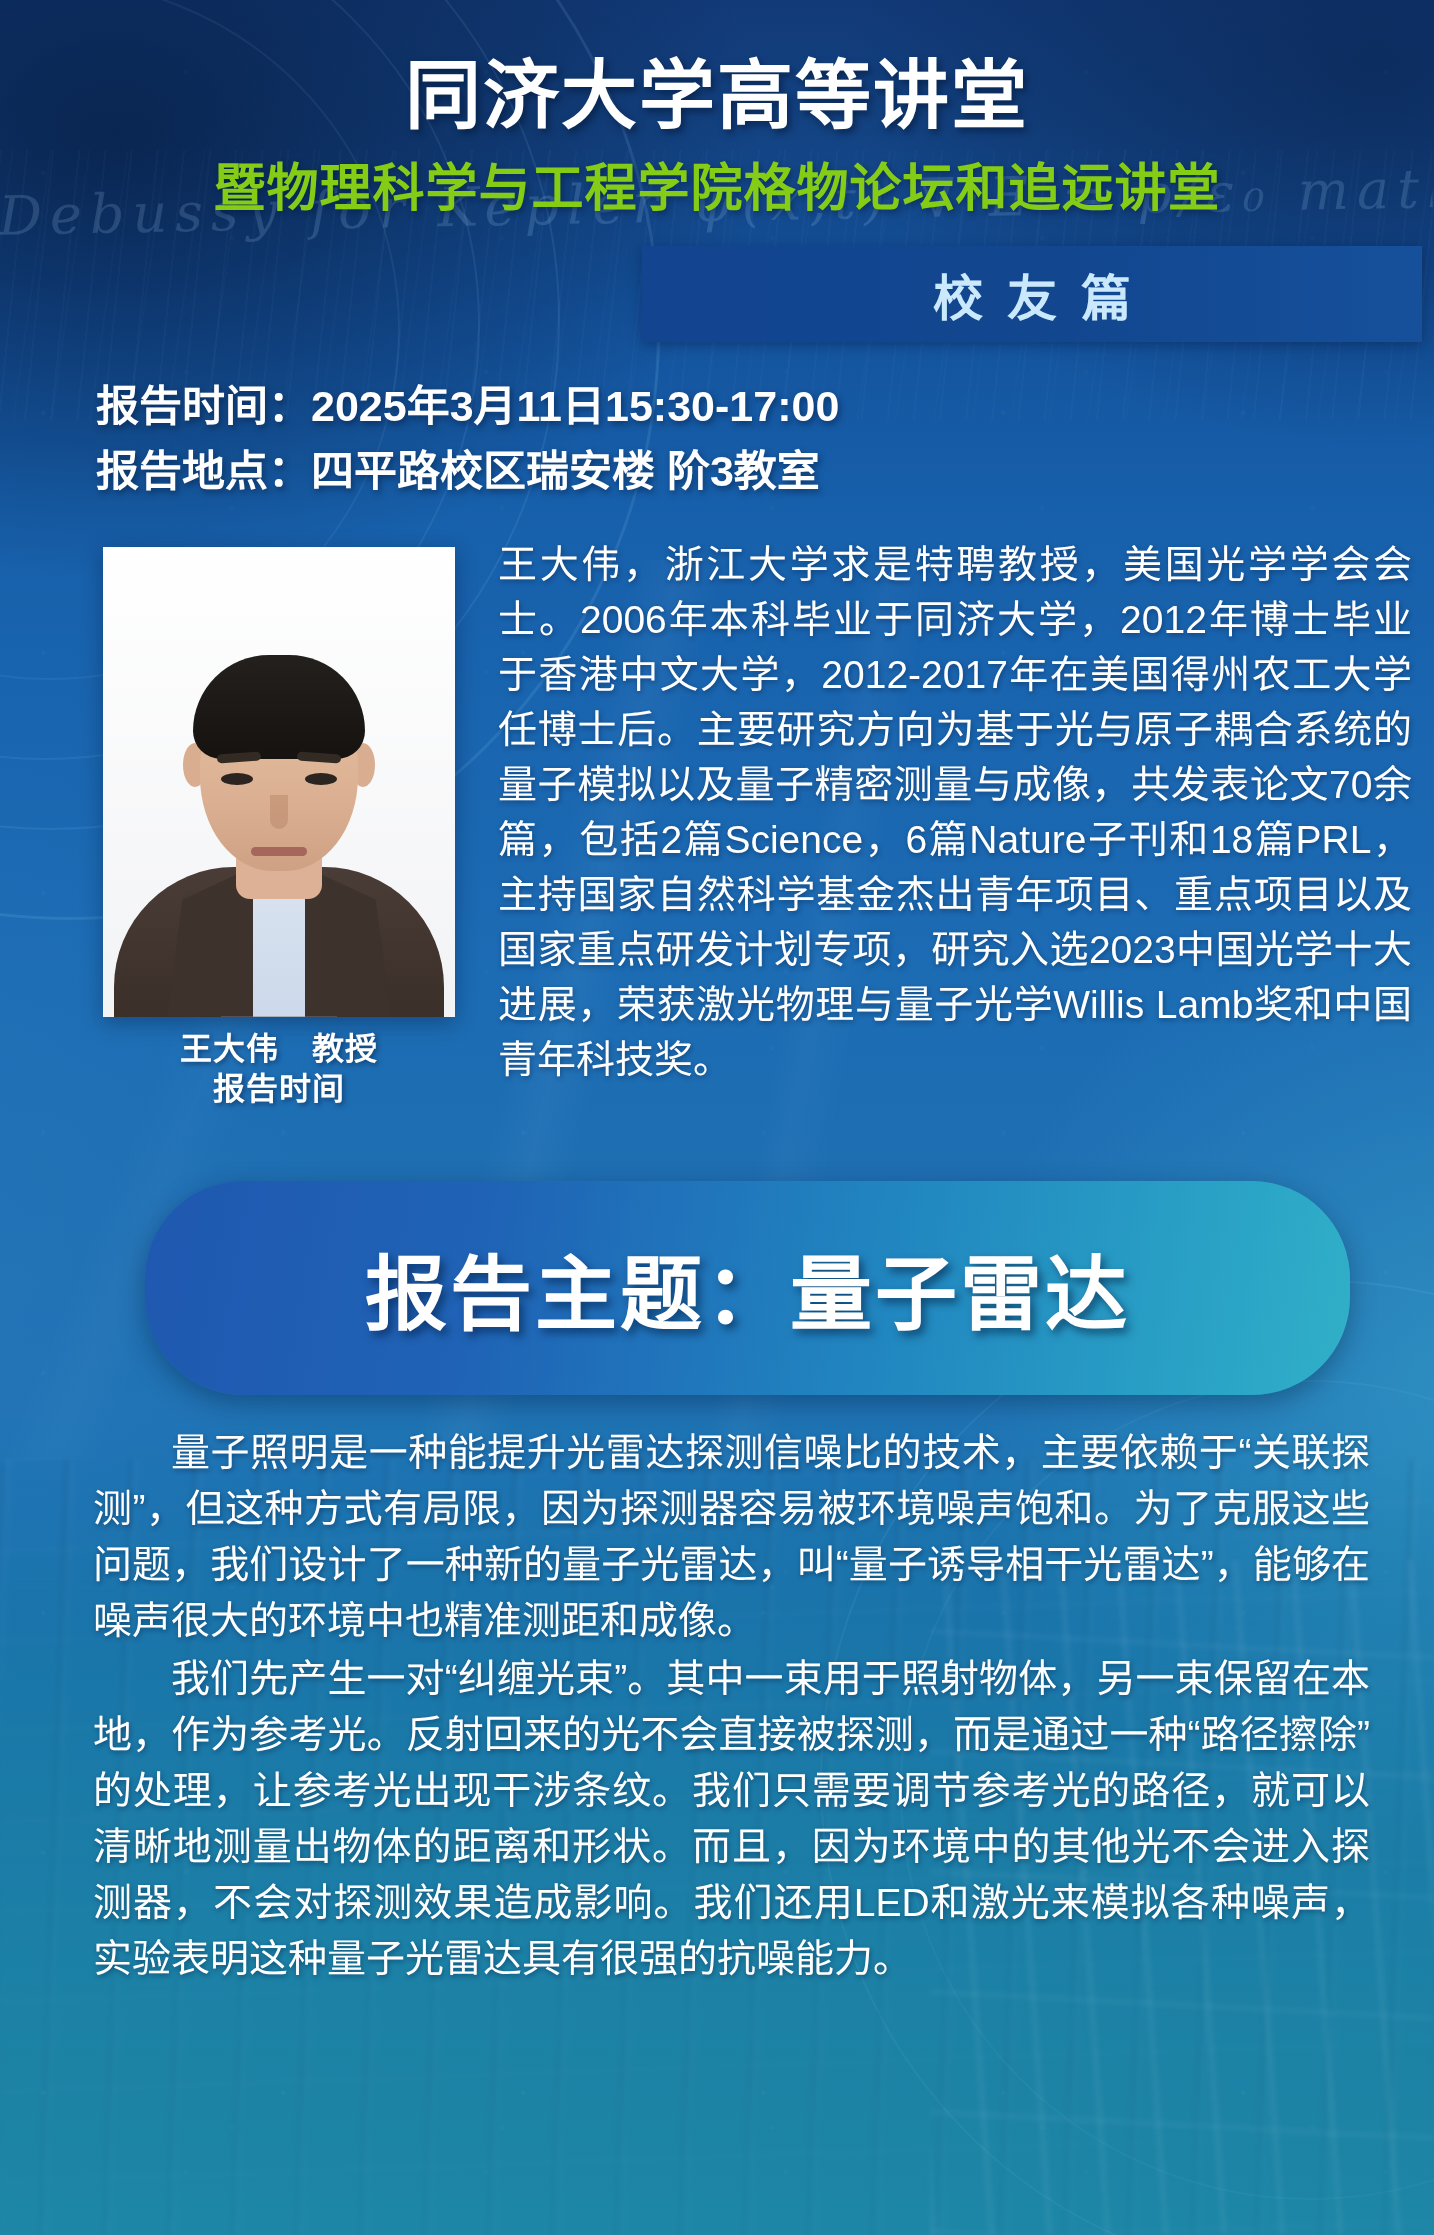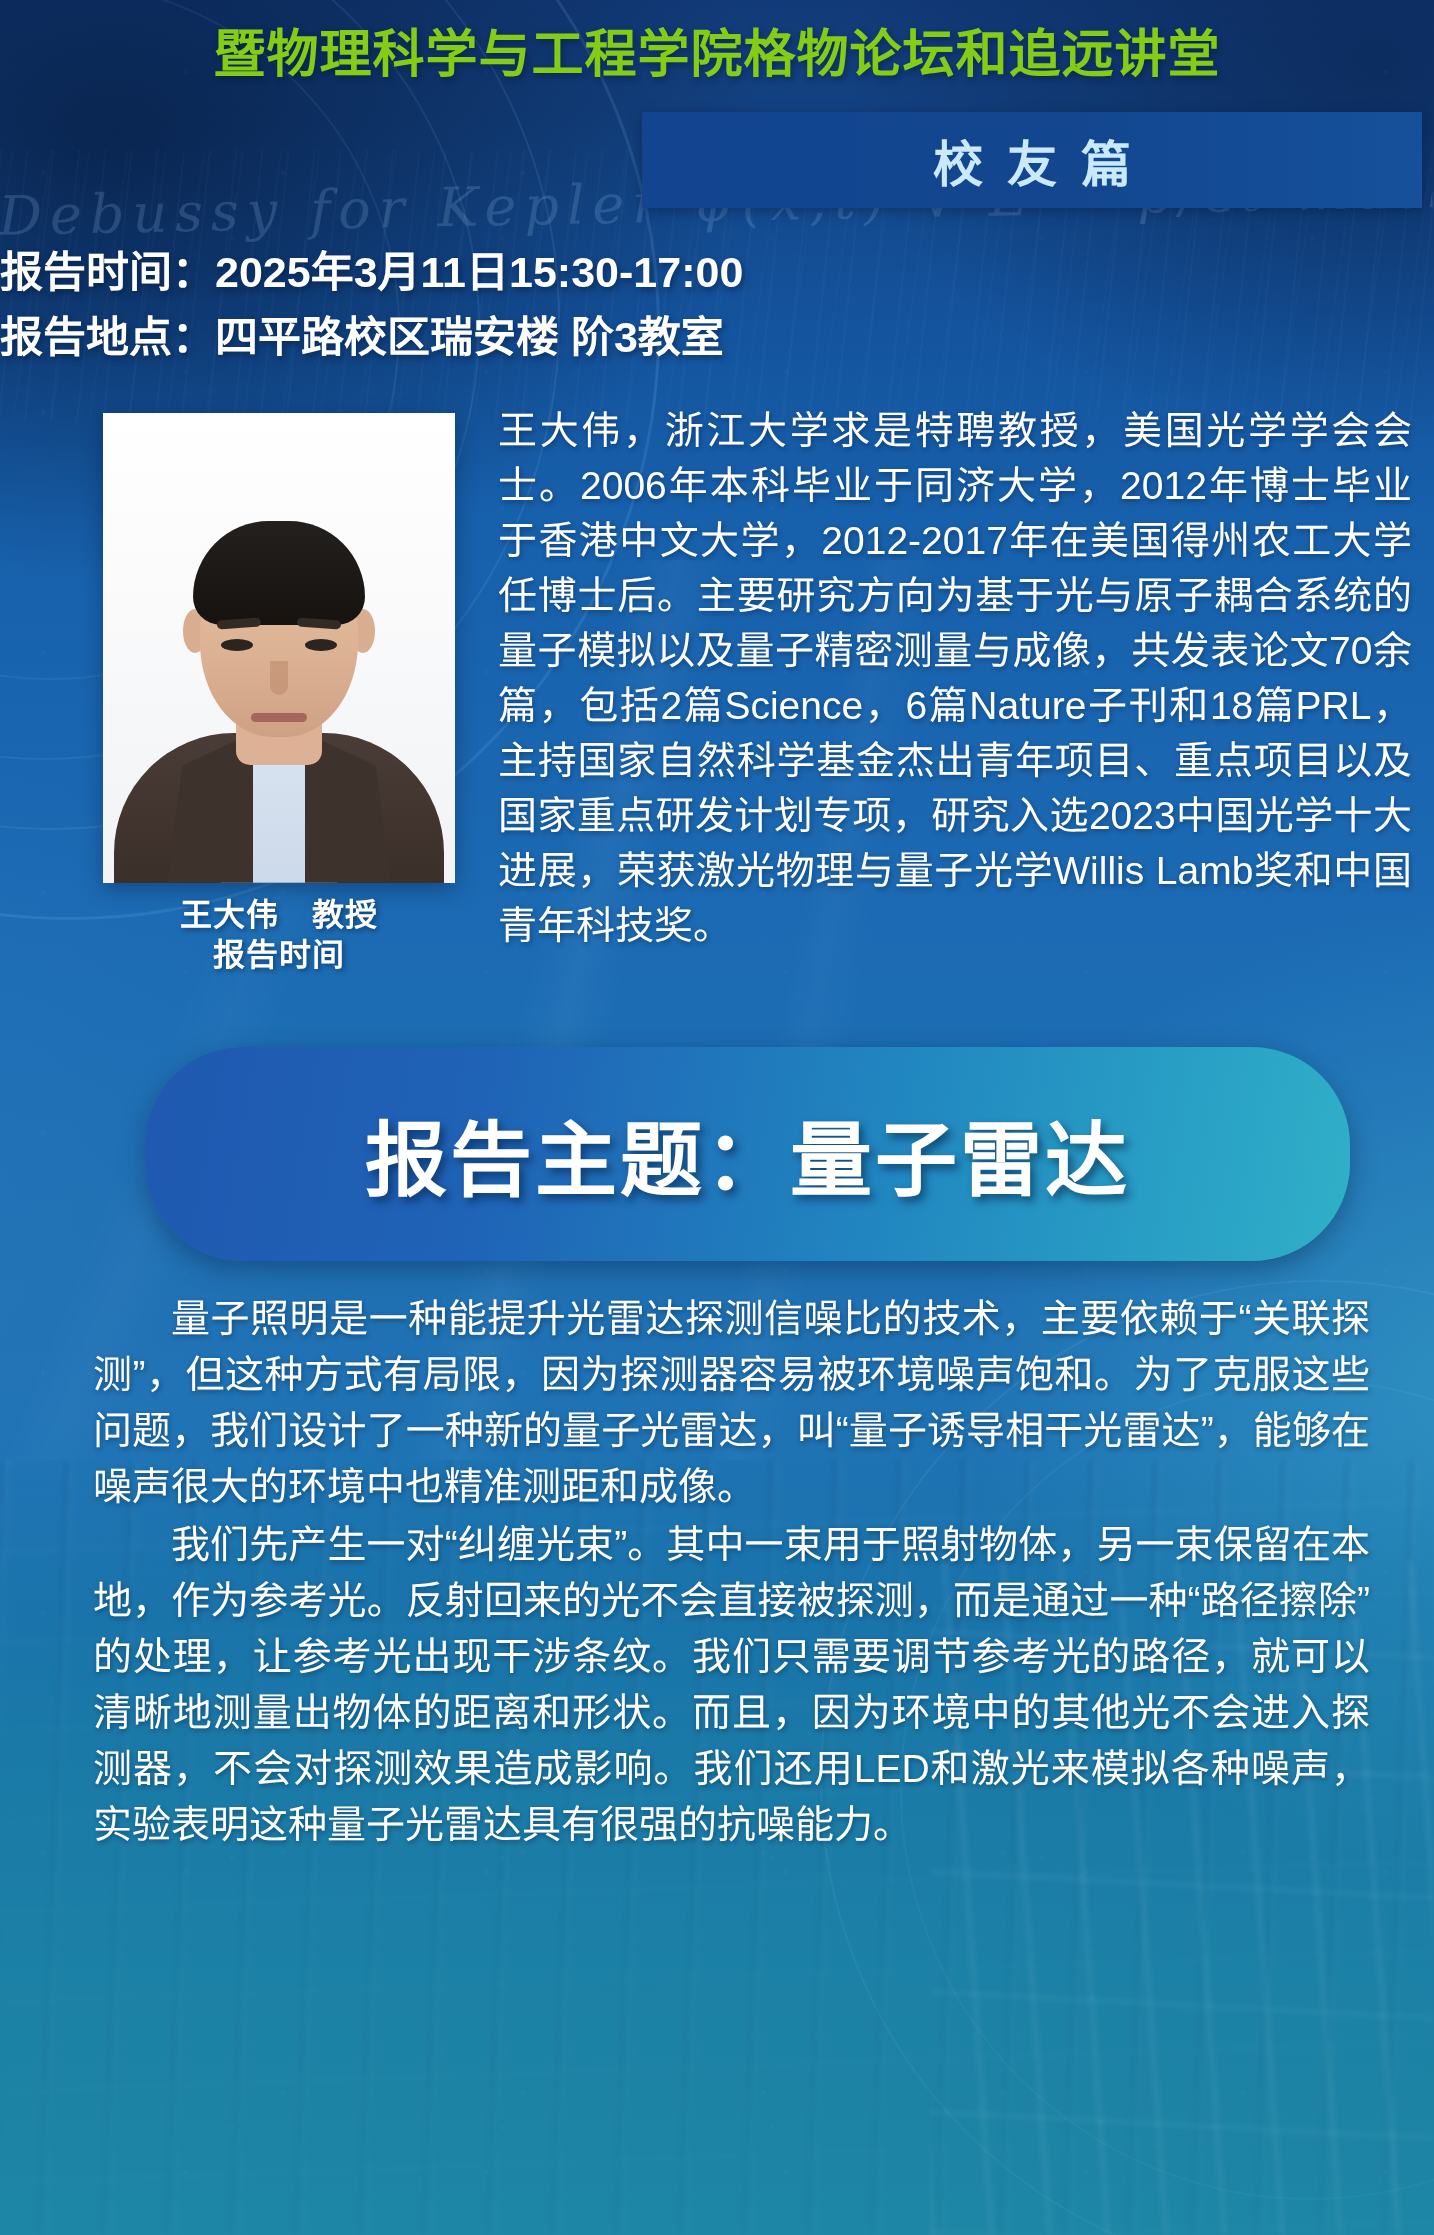--- a/index.html
+++ b/index.html
@@ -141,21 +141,21 @@
     background:linear-gradient(90deg,#12448f 0%,#12478f 55%,#16509b 100%);
     display:flex;align-items:center;justify-content:center;
     box-shadow:0 3px 12px rgba(0,15,45,.35);
   }
   .badge-txt{
     font-size:50px;font-weight:bold;color:#cbe9fd;
     letter-spacing:24px;text-indent:24px;
   }
 
   
-  .info{margin-top:24px;}
+  .info{margin-top:24px;padding-left:96px;}
   .info-line{
     font-size:43px;font-weight:bold;color:#ffffff;
     line-height:1.52;white-space:nowrap;
     text-shadow:2px 3px 6px rgba(0,20,50,.5);
   }
 
   
   .speaker{position:relative;margin-top:24px;height:520px;}
   .photo-wrap{position:absolute;left:103px;top:18px;width:352px;height:470px;}
   .photo{
@@ -276,20 +276,21 @@
   <div class="chalk"></div>
   <div class="chalk-txt">Debussy  for  Kepler  ψ(x,t)  ∇·E = ρ/ε₀  mathematics  is  ∂ψ/∂t  H|ψ⟩ = E|ψ⟩</div>
 
   <div class="streaks"></div>
   <div class="bg-photo"></div>
   <div class="bg-photo2"></div>
   <div class="bg bg-grain"></div>
 
   <div class="content">
 
+    <div class="hdr-title">同济大学高等讲堂</div>
 
     <div class="hdr-sub">暨物理科学与工程学院格物论坛和追远讲堂</div>
 
     <div class="badge-row">
       <div class="badge">
         <span class="badge-txt">校友篇</span>
       </div>
     </div>
 
     <div class="info">

